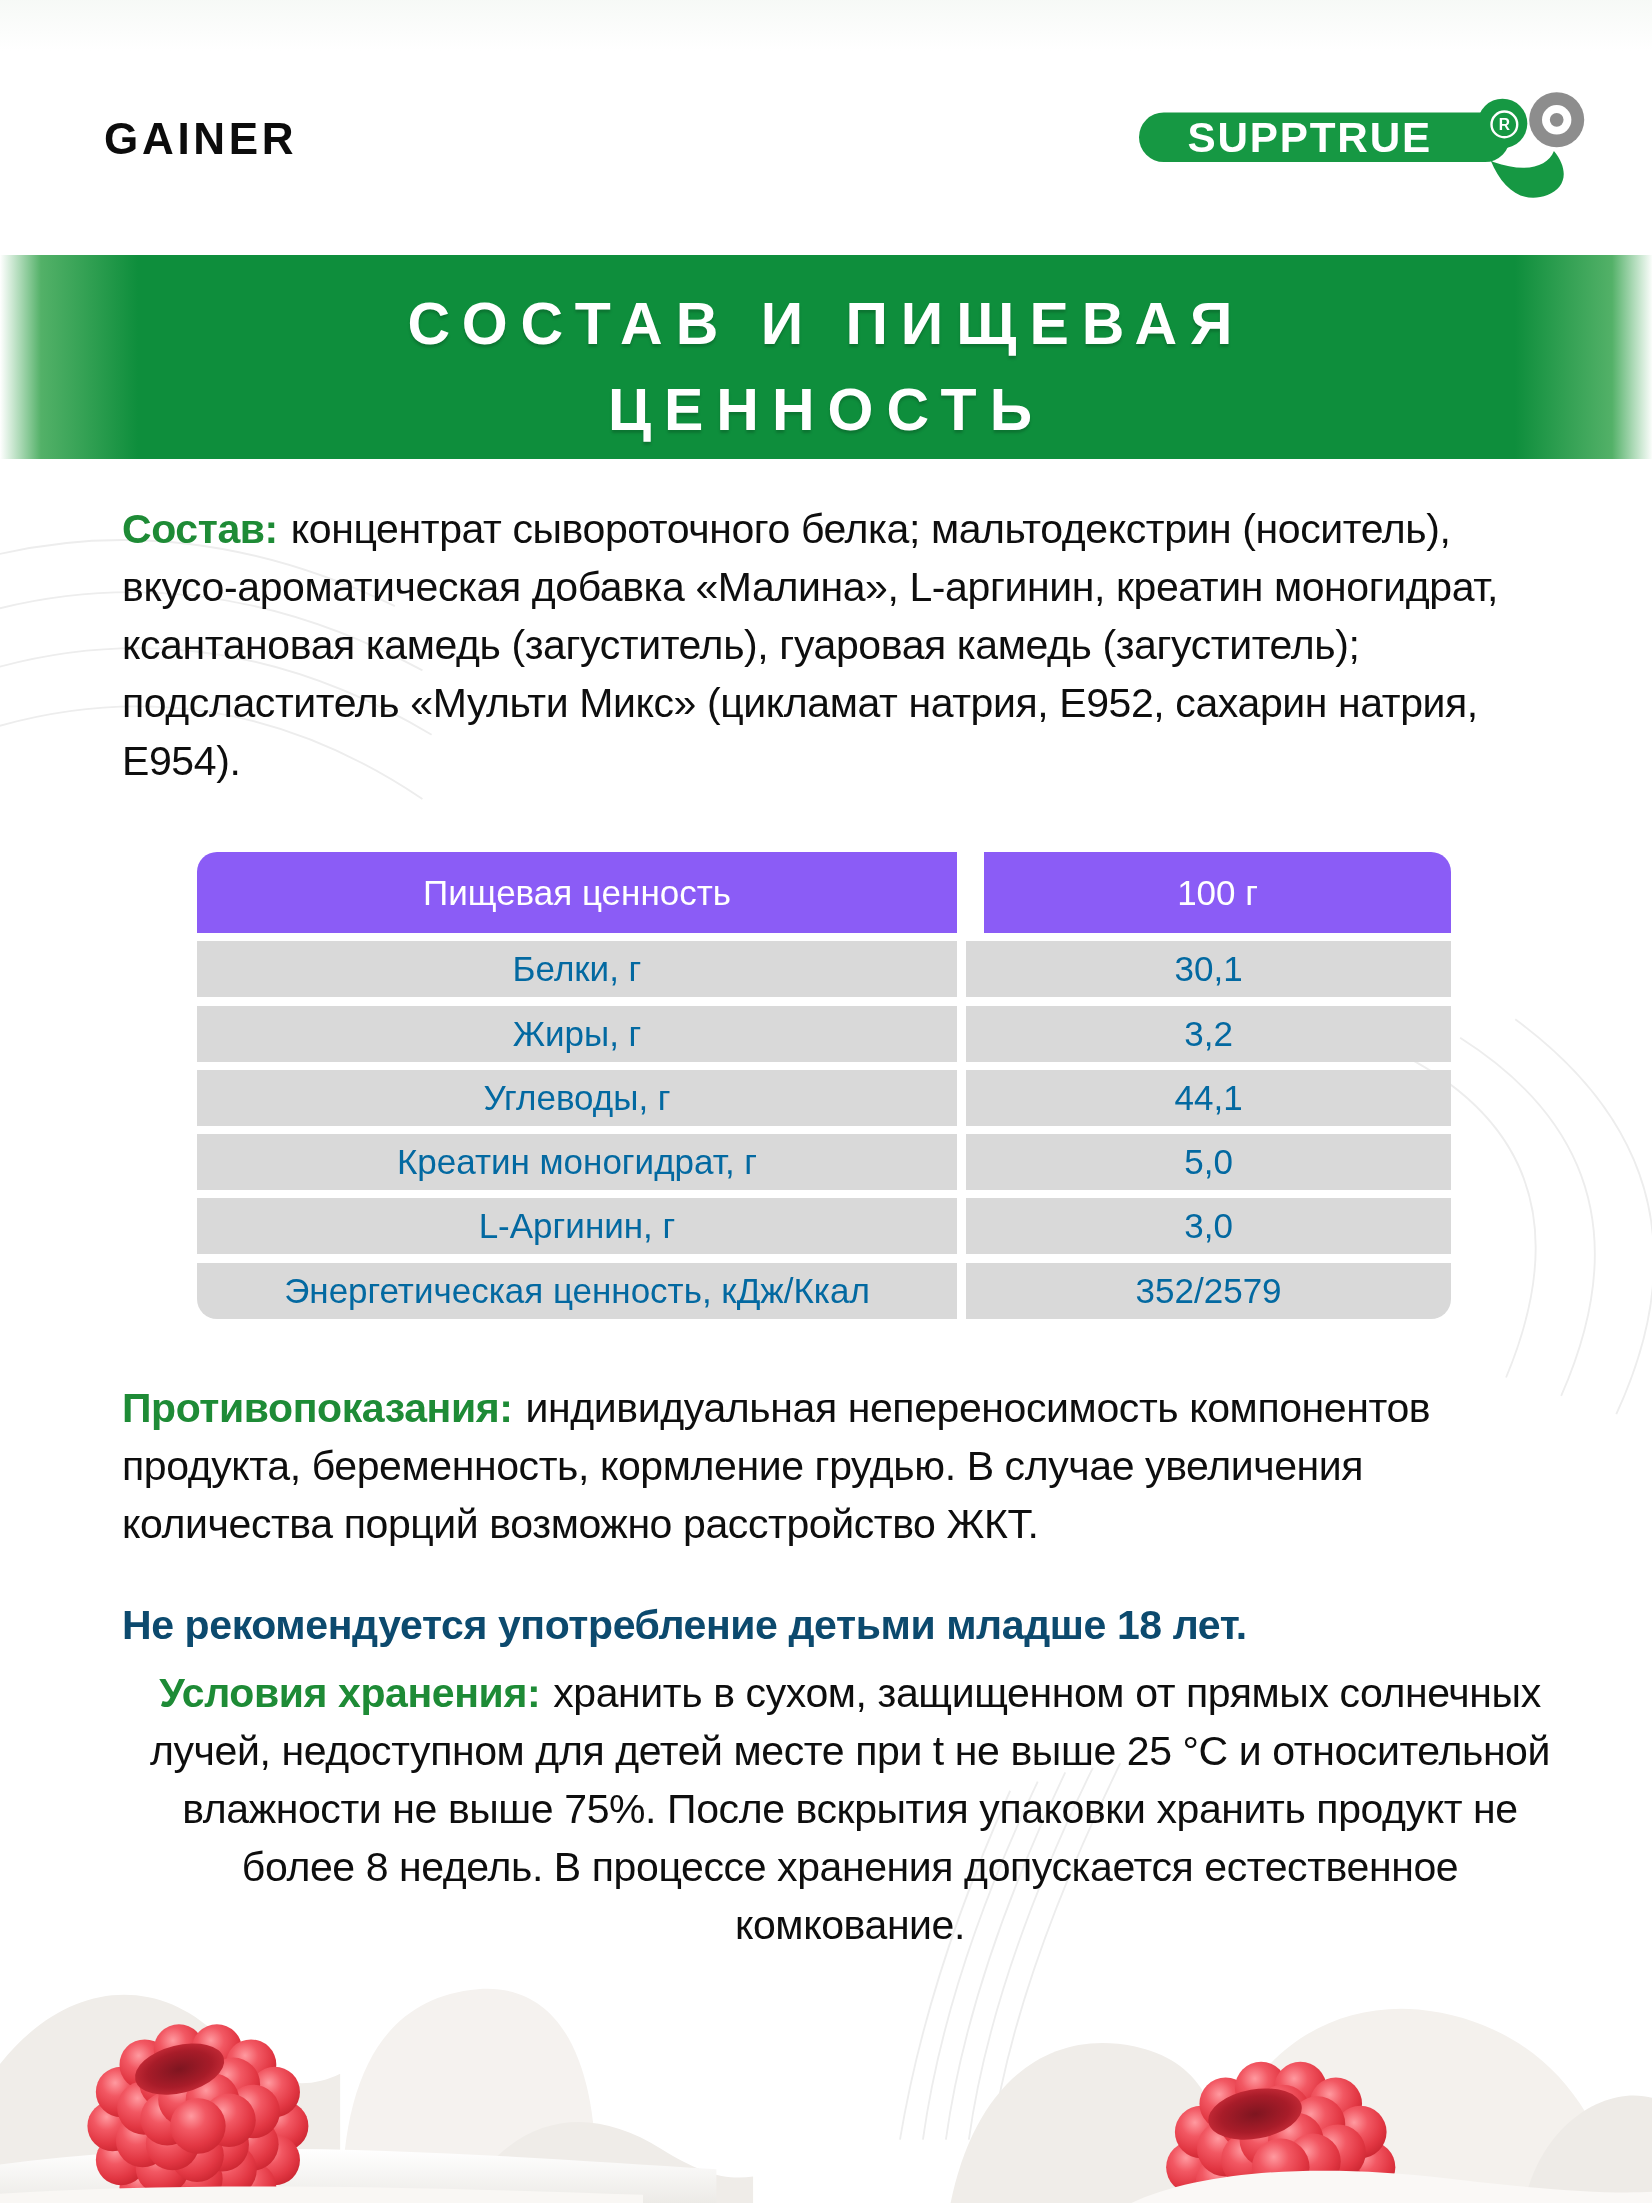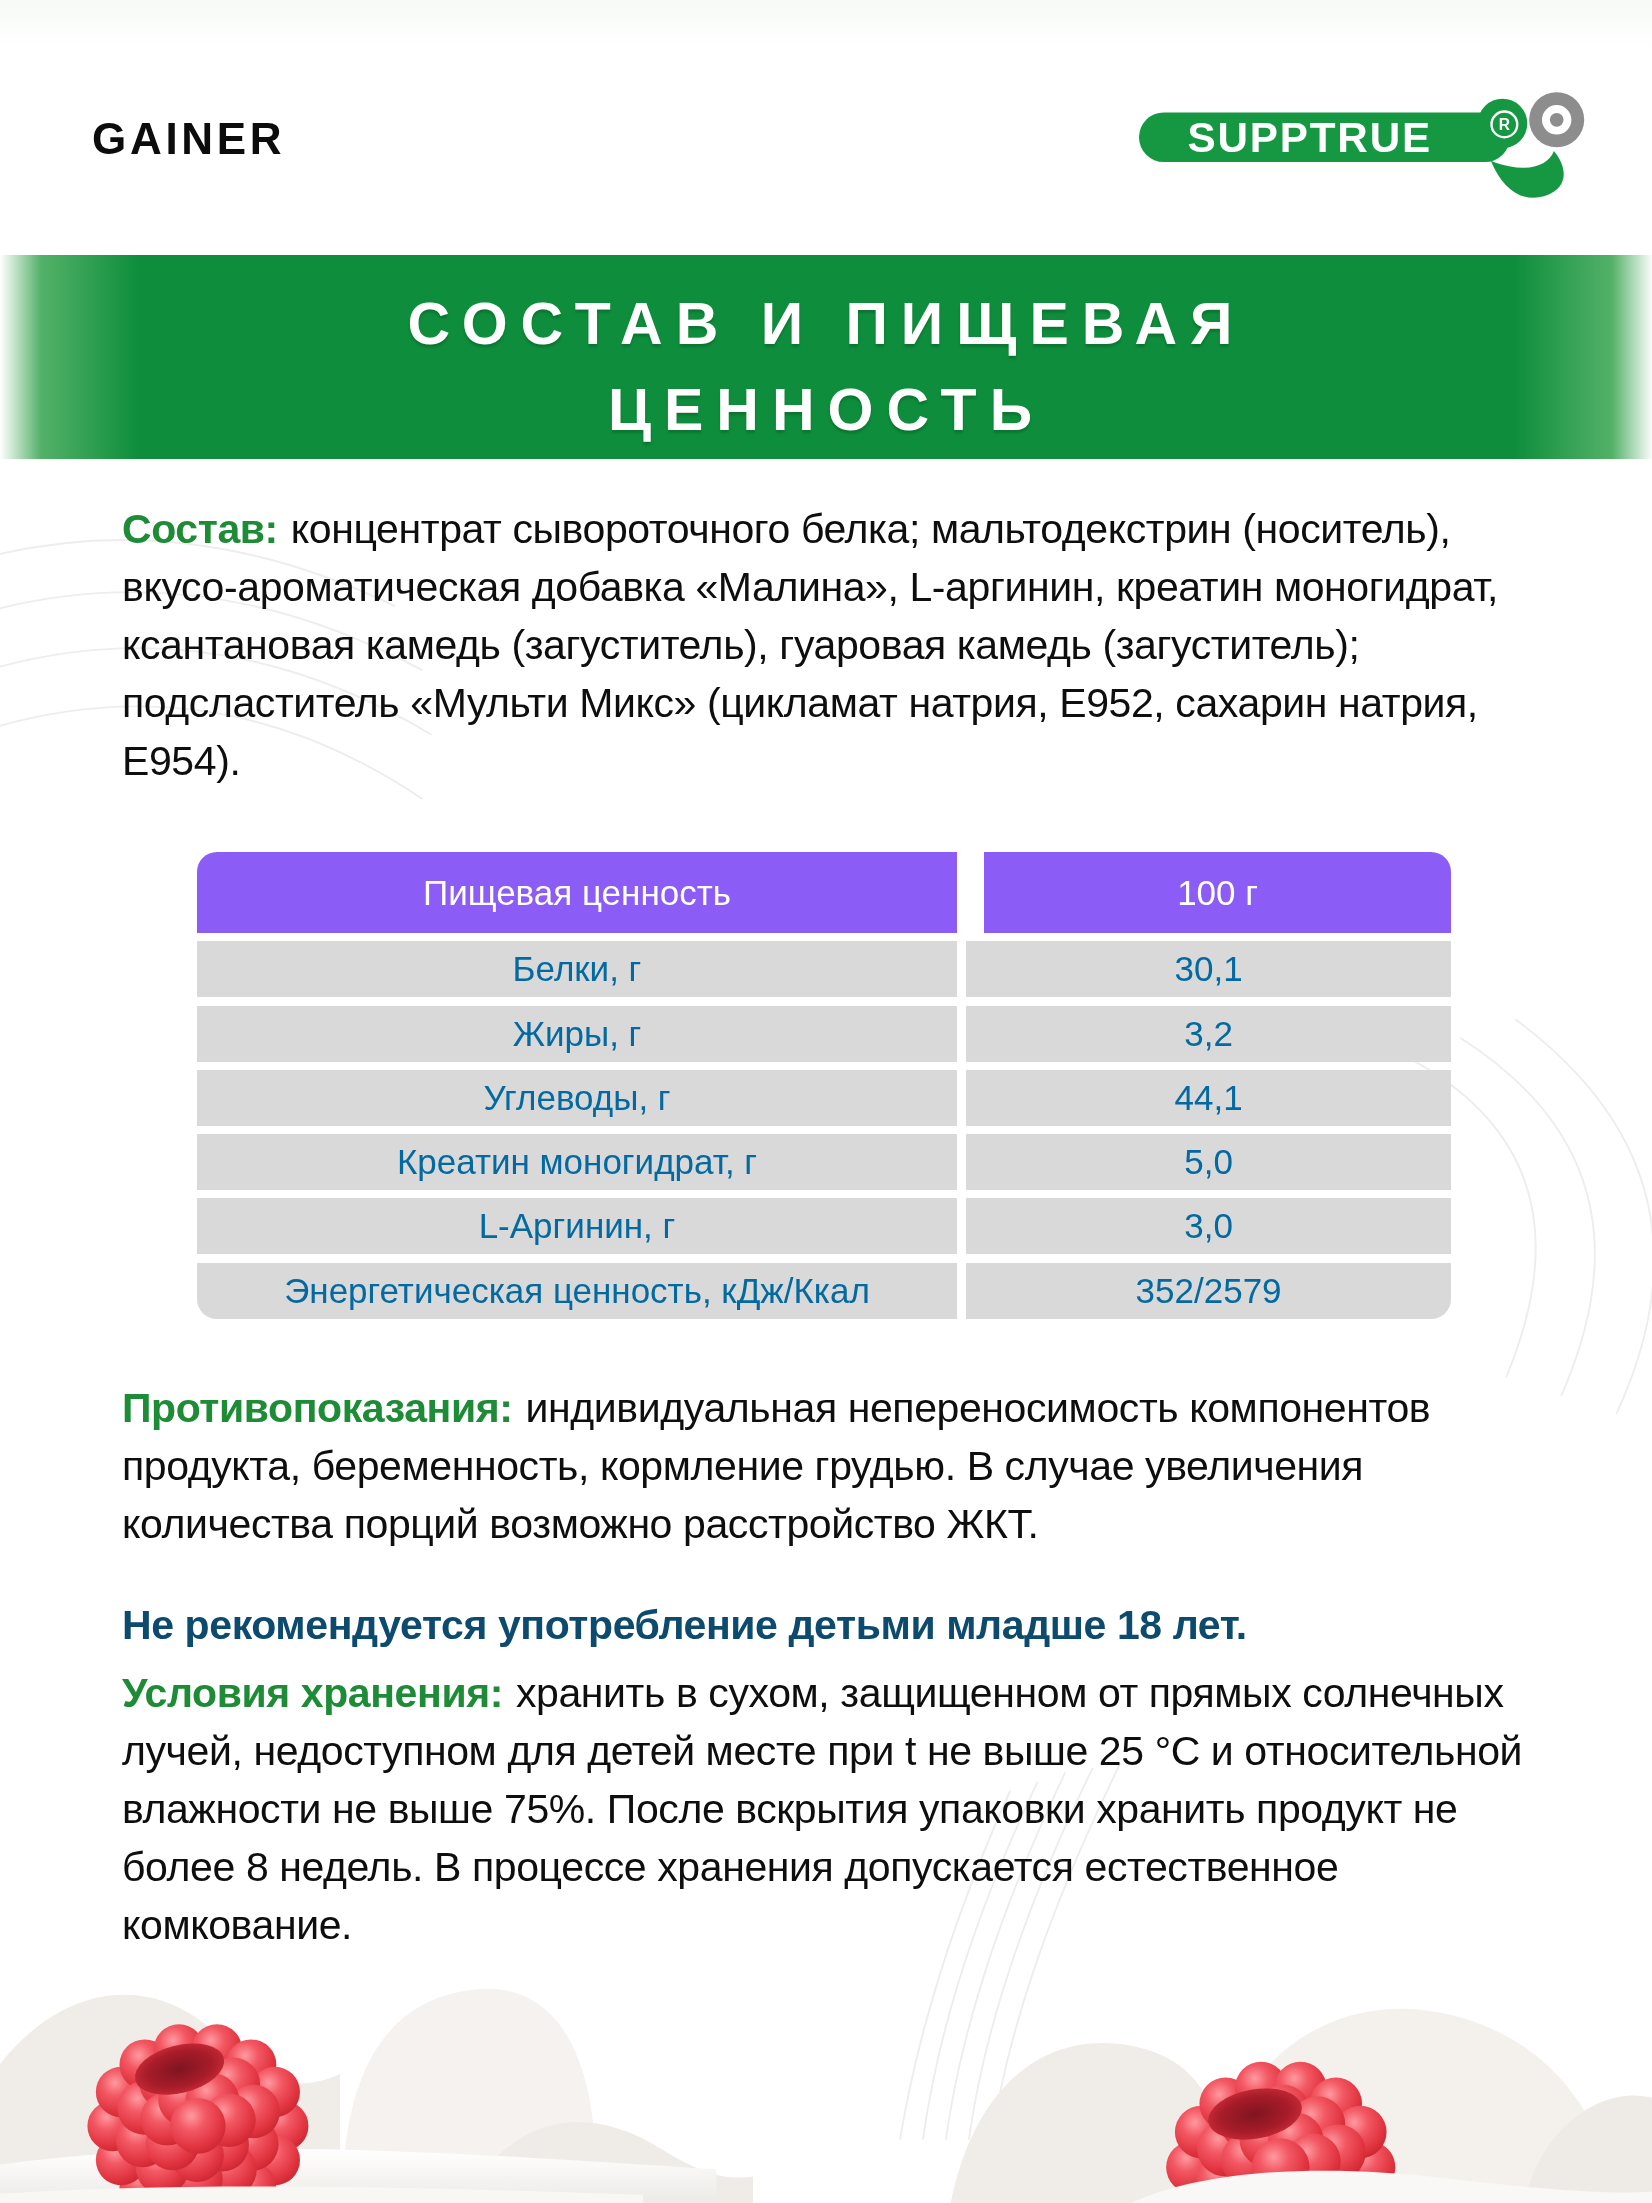--- a/index.html
+++ b/index.html
@@ -17,21 +17,21 @@
   
   .top-strip{
     position:absolute;top:0;left:0;width:100%;height:51px;
     background:linear-gradient(180deg,#f3f7f3 0%,#ffffff 100%);
     opacity:.7;
   }
 
   
   .brand-row{position:absolute;top:81px;left:0;width:100%;height:129px;}
   .product-name{
-    position:absolute;left:92px;top:33px;
+    position:absolute;left:104px;top:33px;
     font-size:44px;font-weight:800;letter-spacing:3.7px;color:#0c0c0c;
   }
   .brand-logo{position:absolute;left:1139px;top:0;width:459px;height:129px;}
 
   
   .banner{
     position:absolute;top:255px;left:0;width:100%;height:204px;
     background:linear-gradient(90deg,
       #ffffff 0px,#53b168 41px,#0e8e3c 138px,
       #0e8e3c calc(100% - 138px),#53b168 calc(100% - 41px),#ffffff 100%);
@@ -45,21 +45,21 @@
 
   
   .para{
     position:absolute;left:122px;width:1437px;
     font-size:41px;line-height:58px;letter-spacing:-0.4px;color:#0e0e0e;
   }
   .glabel{color:#1e8b36;font-weight:700;margin-right:13px;}
   #composition{top:500px;}
   #contra{top:1379px;width:1446px;}
   .warning{margin-top:43px;font-weight:700;color:#0c4a6e;}
-  #storage{top:1664px;width:1456px;}
+  #storage{top:1664px;width:1456px;text-align:center;}
 
   
   .ntable{position:absolute;left:197px;top:852px;width:1254px;}
   .trow{display:flex;gap:9.2px;margin-bottom:8.3px;}
   .cell{
     display:flex;align-items:center;justify-content:center;
     font-size:35px;text-align:center;
   }
   .c-name{width:760px;flex:0 0 760px;}
   .c-val{flex:1;}

